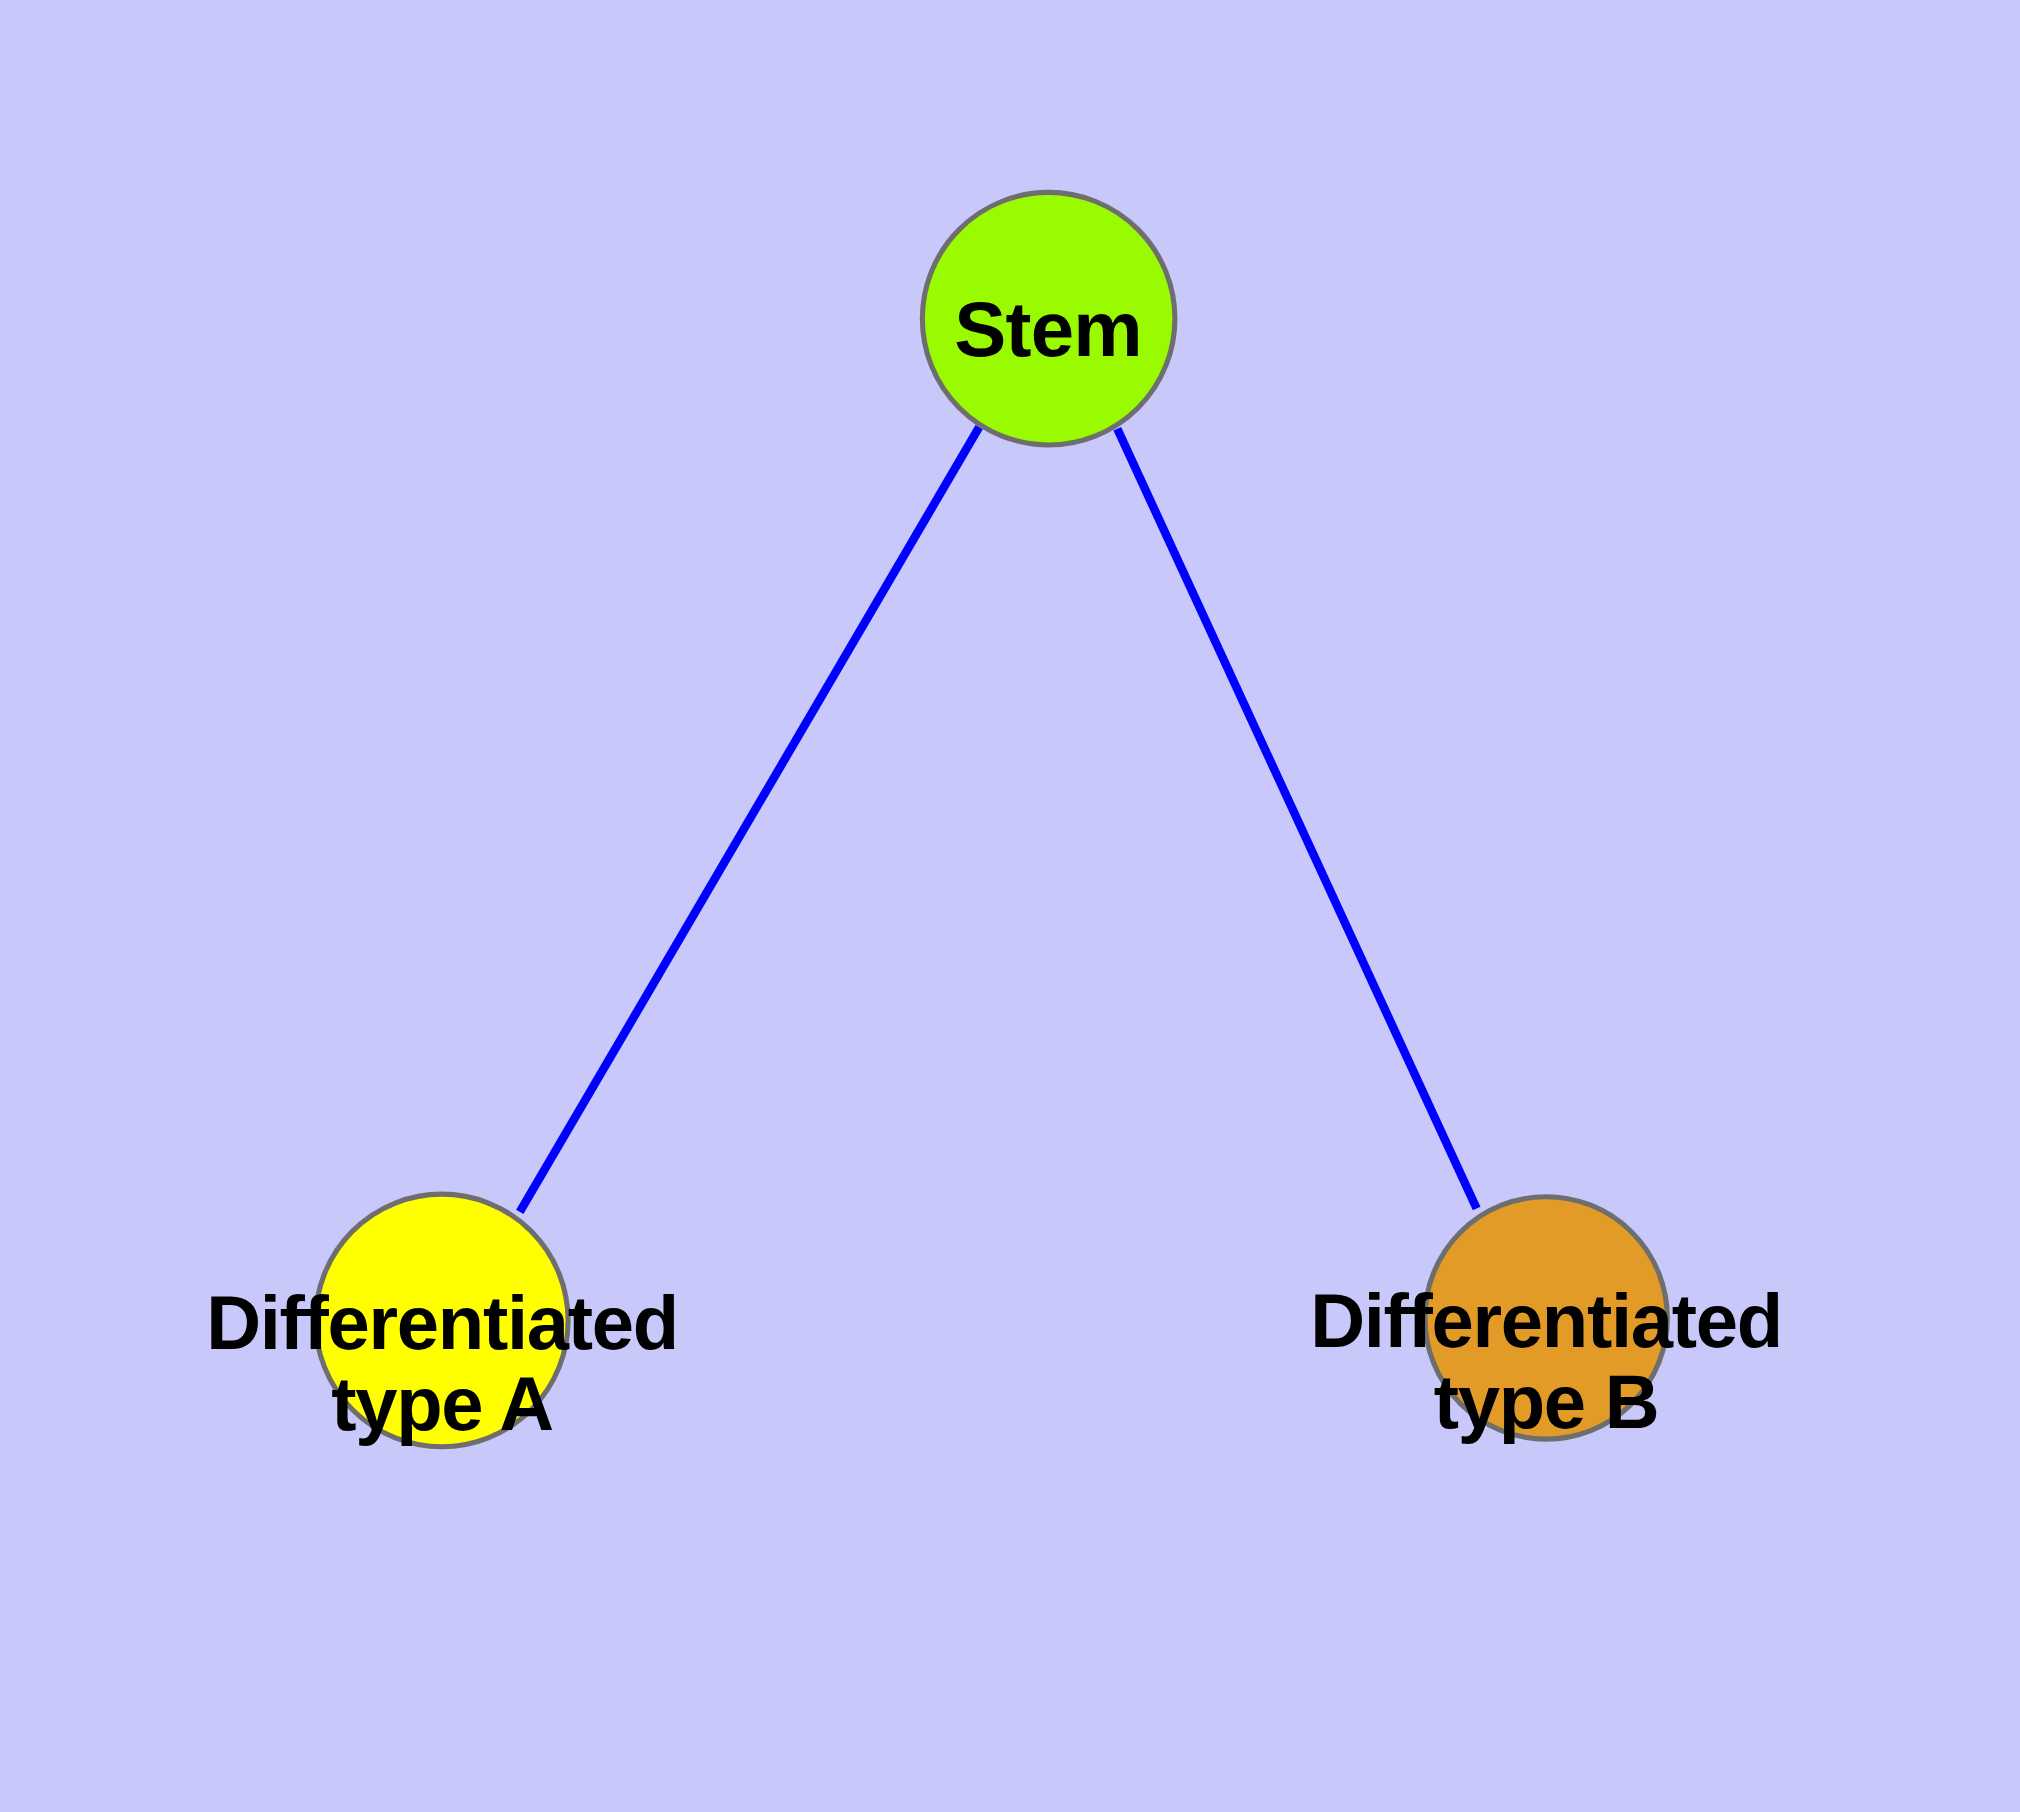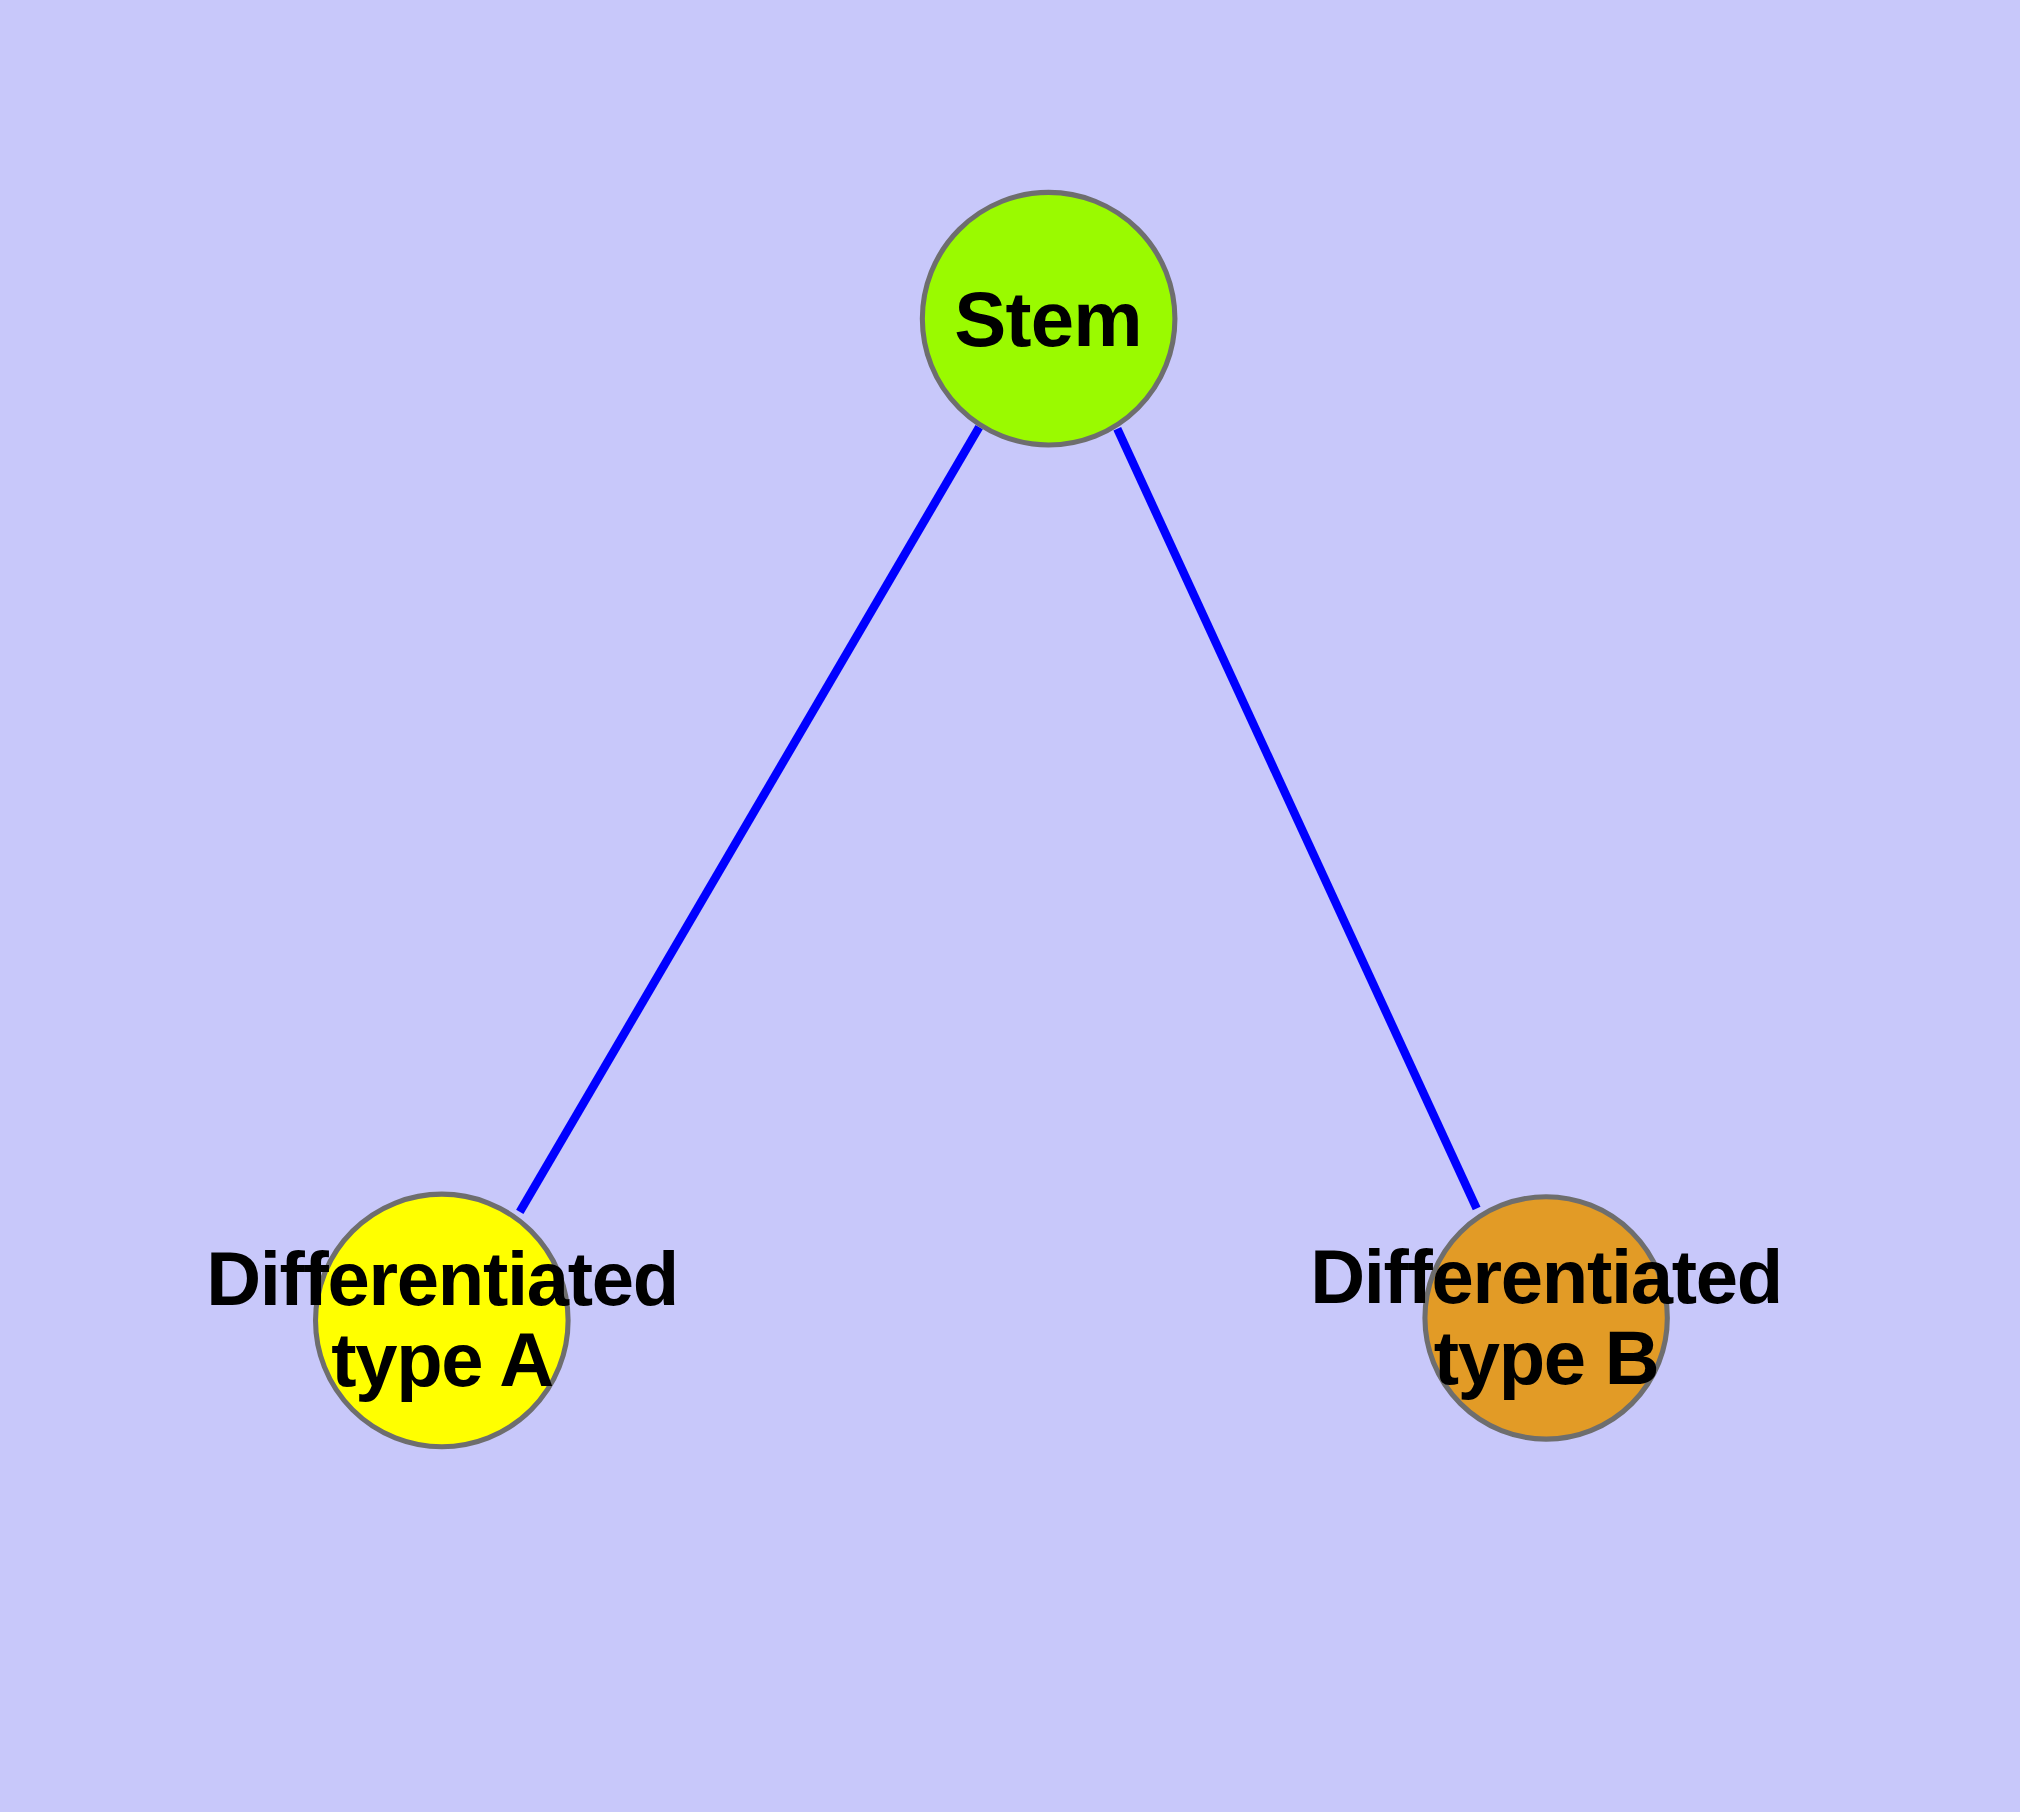--- a/index.html
+++ b/index.html
@@ -31,24 +31,26 @@
     font-weight: bold;
     color: #000000;
     line-height: 1.06;
     white-space: pre;
     pointer-events: none;
     transform: translate(-50%, -50%);
   }
   .label-root {
     font-size: 78px;
     letter-spacing: -0.8px;
+    margin-top: 10px;
   }
   .label-leaf {
     font-size: 76px;
     letter-spacing: -1.3px;
+    margin-top: 44px;
   }
 </style>
 </head>
 <body style="background: rgb(200, 200, 250);">
 
 <div id="stage" style="width: 2021px; height: 1812px; background: rgb(200, 200, 250);">
 
   <svg id="graph-svg" viewBox="0 0 2384 2138">
 
     <g>

